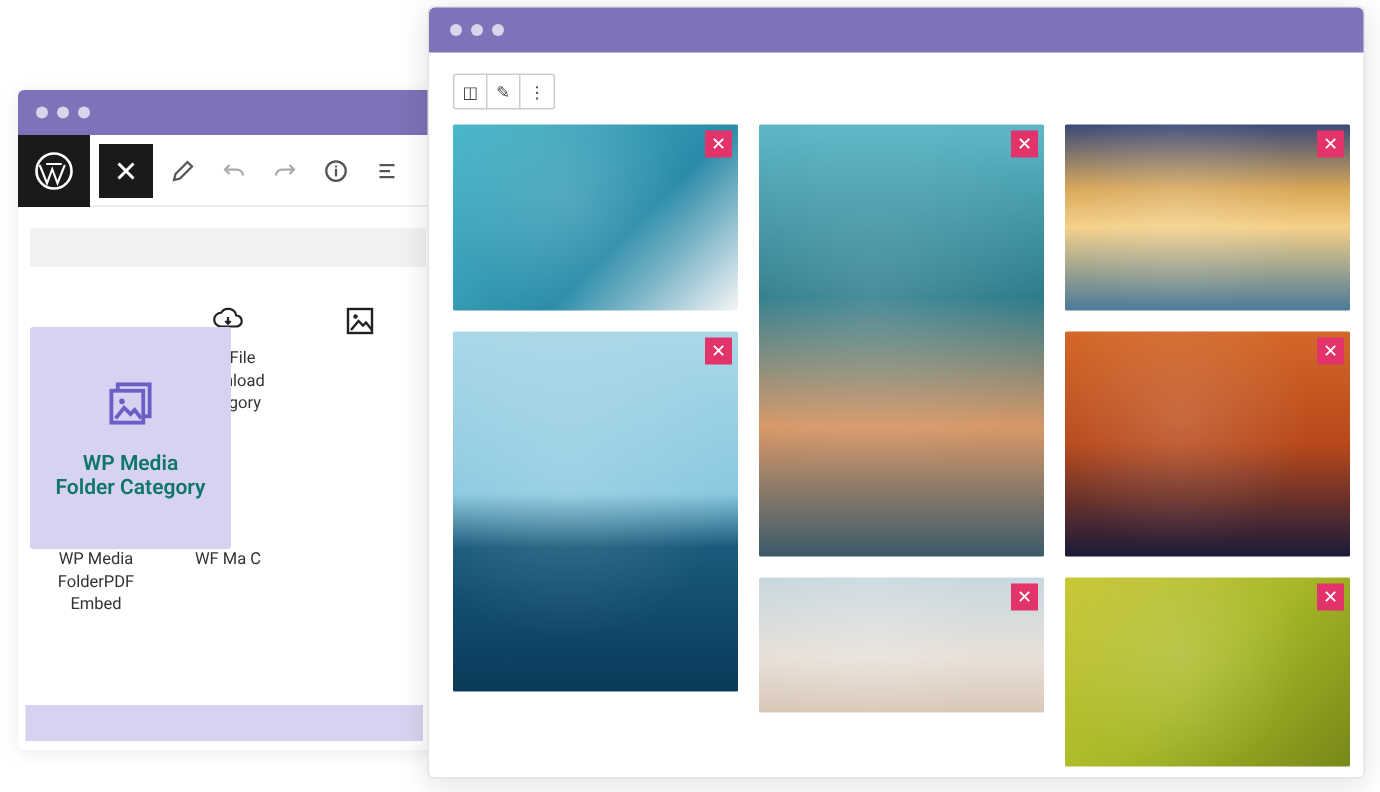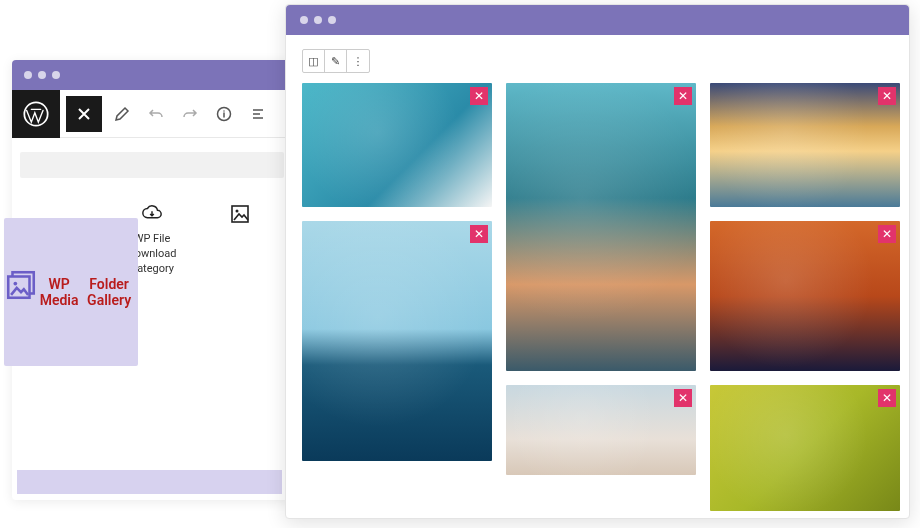--- a/index.html
+++ b/index.html
@@ -14,21 +14,21 @@
 .wp-close { width: 36px; height: 36px; background: #1a1a1a; display: flex; align-items: center; justify-content: center; margin-left: 6px; cursor: pointer; }
 .wp-toolbar { display: flex; gap: 18px; margin-left: 12px; color: #555; }
 .wp-toolbar span { cursor: pointer; }
 
 .wp-body { padding: 14px 8px; }
 .wp-searchbar { height: 26px; background: #f1f1f1; border-radius: 2px; margin-bottom: 20px; }
 
 .block-grid { display: grid; grid-template-columns: repeat(3, 1fr); gap: 14px 0; }
 .block-item { display: flex; flex-direction: column; align-items: center; text-align: center; font-size: 11px; color: #333; padding: 4px; line-height: 1.35; }
 .block-icon { width: 24px; height: 24px; margin-bottom: 6px; display: flex; align-items: center; justify-content: center; }
-.block-selected { position: absolute; left: 4px; top: 218px; width: 134px; height: 148px; background: #d7d2ef; display: flex; flex-direction: row; align-items: center; justify-content: center; color: #b91c1c; font-size: 14px; font-weight: 600; text-align: center; border-radius: 2px; z-index: 3; }
+.block-selected { position: absolute; left: 20px; top: 218px; width: 134px; height: 148px; background: #d7d2ef; display: flex; flex-direction: column; align-items: center; justify-content: center; color: #0f766e; font-size: 14px; font-weight: 600; text-align: center; border-radius: 2px; z-index: 3; }
 .block-selected .block-icon { width: 36px; height: 36px; margin-bottom: 14px; }
 
 .lav-bar { position: absolute; left: 17px; top: 470px; width: 265px; height: 24px; background: #d7d2ef; z-index: 1; }
 
 .front-window { position: absolute; left: 285px; top: 4px; width: 625px; height: 515px; background: #fff; border-radius: 4px; box-shadow: 0 4px 20px rgba(0,0,0,0.12); z-index: 5; border: 1px solid #e4e4e4; }
 .front-title { height: 30px; background: #7c73b8; border-radius: 4px 4px 0 0; display: flex; align-items: center; padding-left: 14px; gap: 6px; }
 
 .gallery-toolbar { margin: 14px 0 10px 16px; display: flex; border: 1px solid #ccc; width: fit-content; border-radius: 2px; }
 .gt-btn { width: 22px; height: 22px; display: flex; align-items: center; justify-content: center; border-right: 1px solid #ccc; font-size: 11px; color: #444; cursor: pointer; }
 .gt-btn:last-child { border-right: none; }
@@ -119,36 +119,41 @@
             </svg>
           </div>
       </div>
       <div class="block-item">
         <div class="block-icon">
             <svg width="18" height="20" viewBox="0 0 18 20">
               <path d="M3 1h9l3 3v15H3z" fill="#222"></path>
               <path d="M7 11l-2 2 2 2M11 11l2 2-2 2" stroke="#fff" stroke-width="1.4" fill="none"></path>
             </svg>
           </div>
+        <span>WP Media FolderPDF Embed</span>
+      </div>
+      <div class="block-item">
+        <div class="block-icon"></div>
+        <span>WF Ma C</span>
       </div>
     </div>
   </div>
 </div>
 
 <div class="block-selected">
   <div class="block-icon">
     <svg width="34" height="34" viewBox="0 0 24 24">
         <rect x="6" y="3" width="15" height="15" fill="none" stroke="#6b5ec7" stroke-width="1.8"></rect>
         <rect x="3" y="6" width="15" height="15" fill="#d7d2ef" stroke="#6b5ec7" stroke-width="1.8"></rect>
         <circle cx="8" cy="11" r="1.3" fill="#6b5ec7"></circle>
         <path d="M5 19l4-5 3 3 2-2 3 4" fill="none" stroke="#6b5ec7" stroke-width="1.8"></path>
       </svg>
   </div>
   <div>WP Media</div>
-  <div>Folder Gallery</div>
+  <div>Folder Category</div>
 </div>
 
 <div class="lav-bar"></div>
 
 <div class="front-window">
   <div class="front-title">
     <div class="dot"></div>
     <div class="dot"></div>
     <div class="dot"></div>
   </div>

